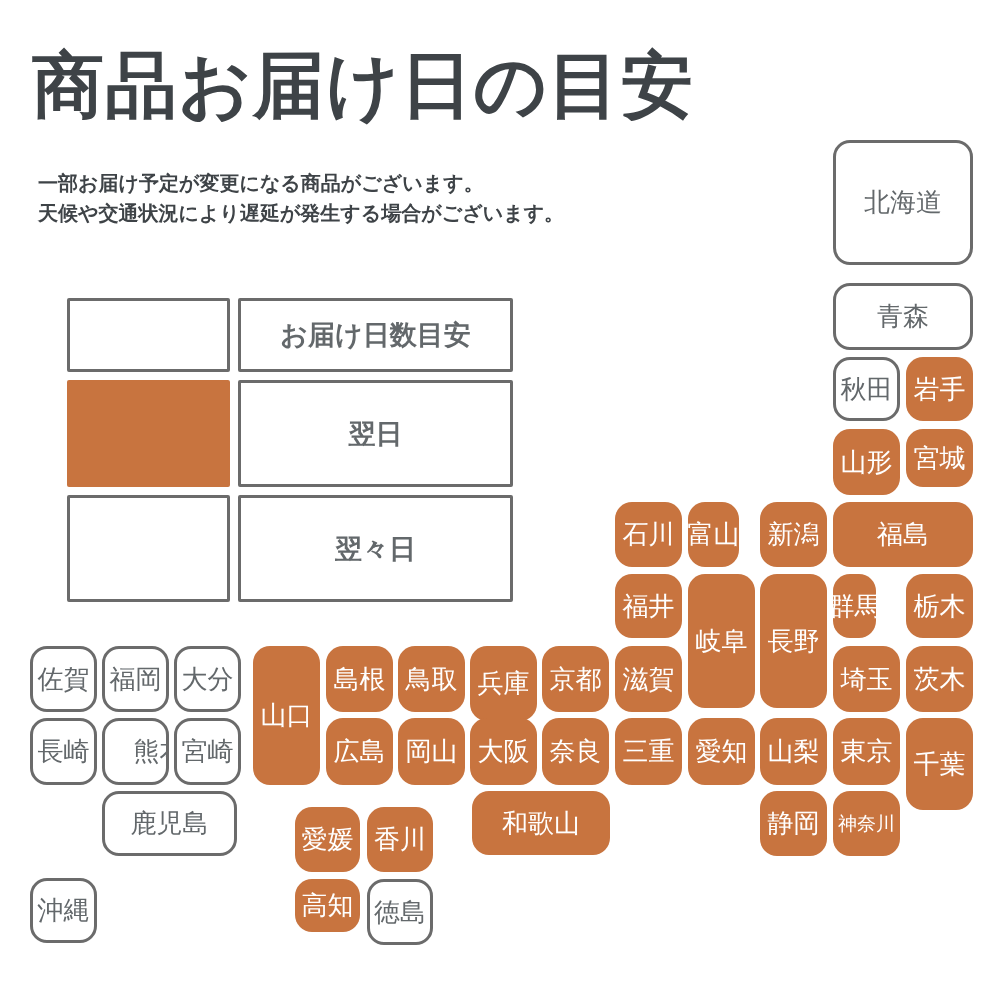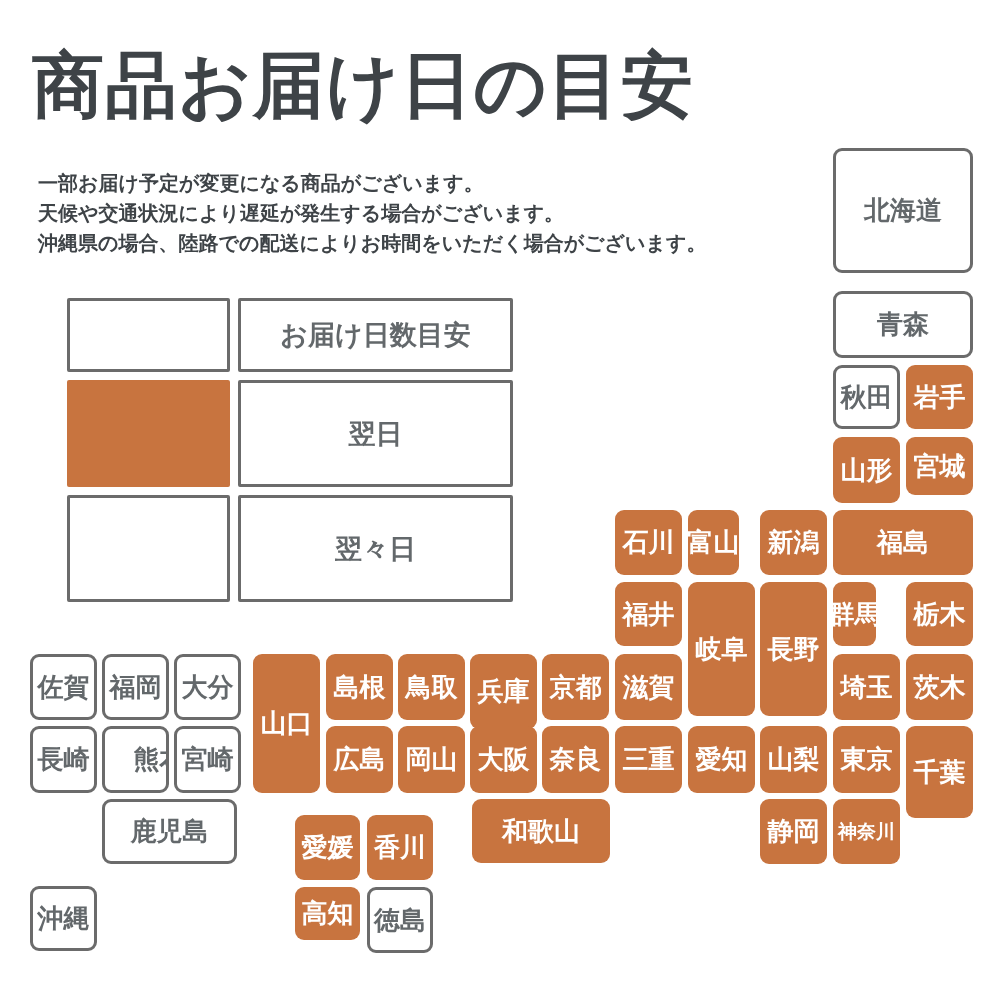--- a/index.html
+++ b/index.html
@@ -32,39 +32,38 @@
     box-sizing: border-box; border-radius: 2px;
     display: flex; align-items: center; justify-content: center;
     font-size: 27px; font-weight: bold; color: var(--gray-text, #63686b);
   }
   .lg-white { background: #ffffff; border: 3px solid var(--line, #6b6b6b); }
   .lg-orange { background: var(--accent, #c8743f); border: none; }
 
   
   .map { position: absolute; inset: 0; }
   .pref {
-    position: absolute; box-sizing: border-box; border-radius: 9px;
+    position: absolute; box-sizing: border-box; border-radius: 17px;
     display: flex; align-items: center; justify-content: center;
-    font-size: 26px; font-weight: bold; white-space: nowrap; overflow: hidden; margin-top: 8px;
+    font-size: 26px; font-weight: normal; white-space: nowrap; overflow: hidden;
   }
   .pref.orange { background: var(--accent, #c8743f); color: #ffffff; border: none; }
   .pref.white  { background: #ffffff; color: var(--gray-text, #63686b); border: 3px solid var(--line, #6b6b6b); }
   .pref.small  { font-size: 19px; }
 </style>
 </head>
 <body>
 
 <div class="canvas">
 
   <h1 class="page-title">商品お届け日の目安</h1>
 
   <div class="notes">
     <div>一部お届け予定が変更になる商品がございます。</div>
     <div>天候や交通状況により遅延が発生する場合がございます。</div>
-    <div>沖縄県の場合、陸路での配送によりお時間をいただく場合がございます。</div>
   </div>
 
   <div class="legend">
     <div class="lg-box lg-white"></div>
     <div class="lg-box lg-white">お届け日数目安</div>
     <div class="lg-box lg-orange"></div>
     <div class="lg-box lg-white">翌日</div>
     <div class="lg-box lg-white"></div>
     <div class="lg-box lg-white">翌々日</div>
   </div>

